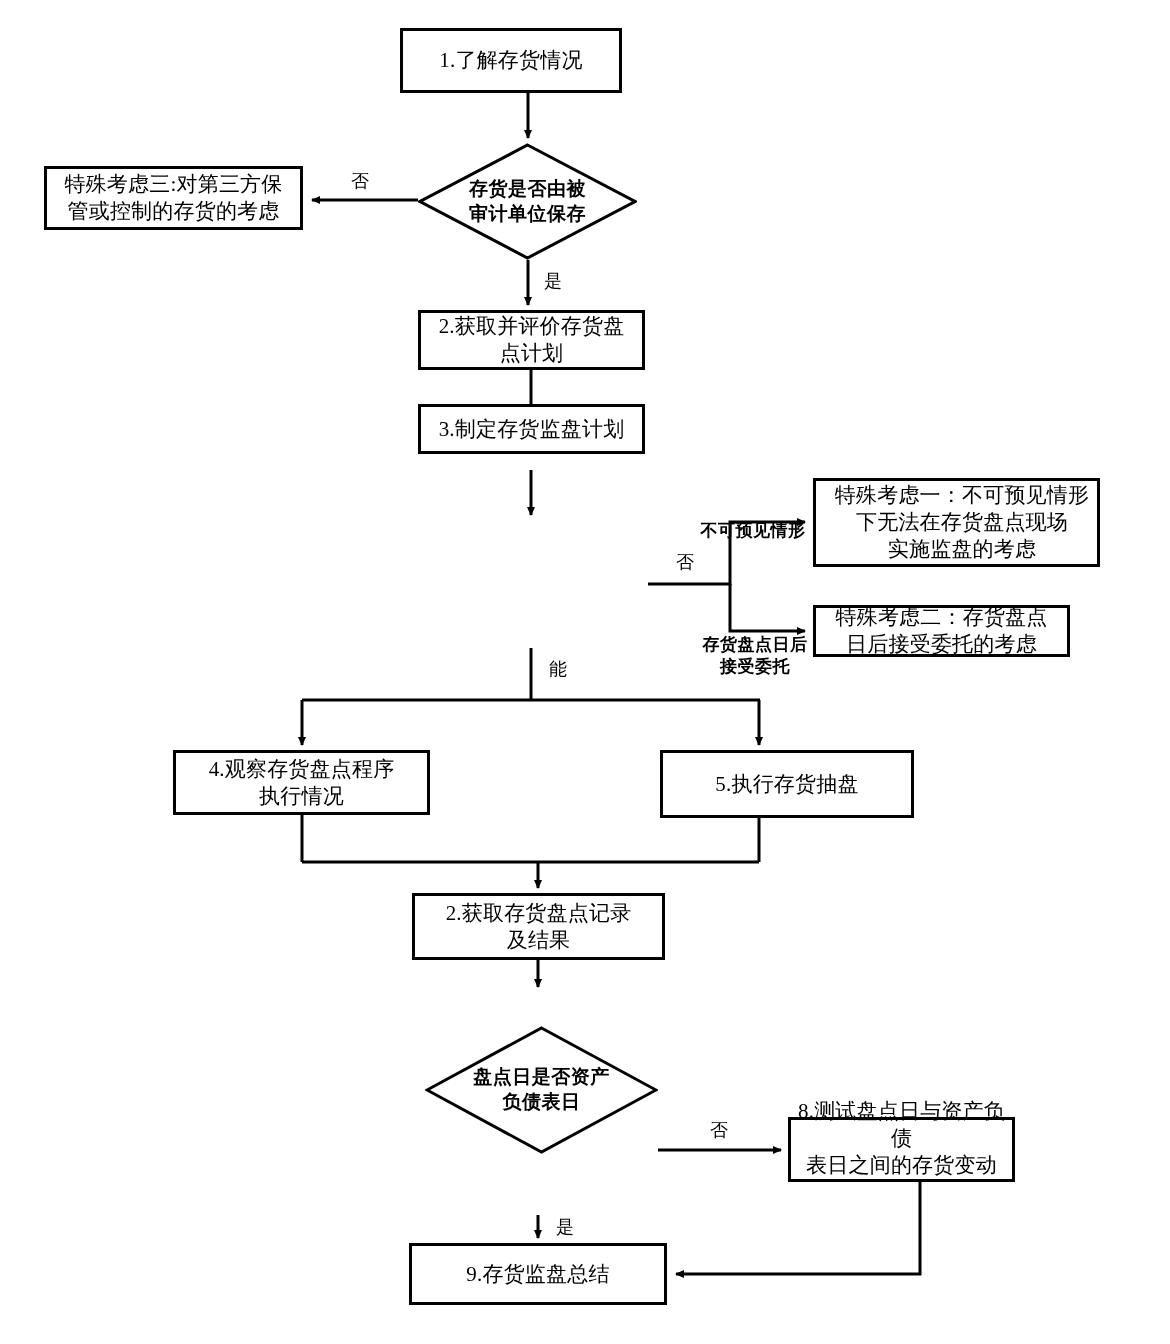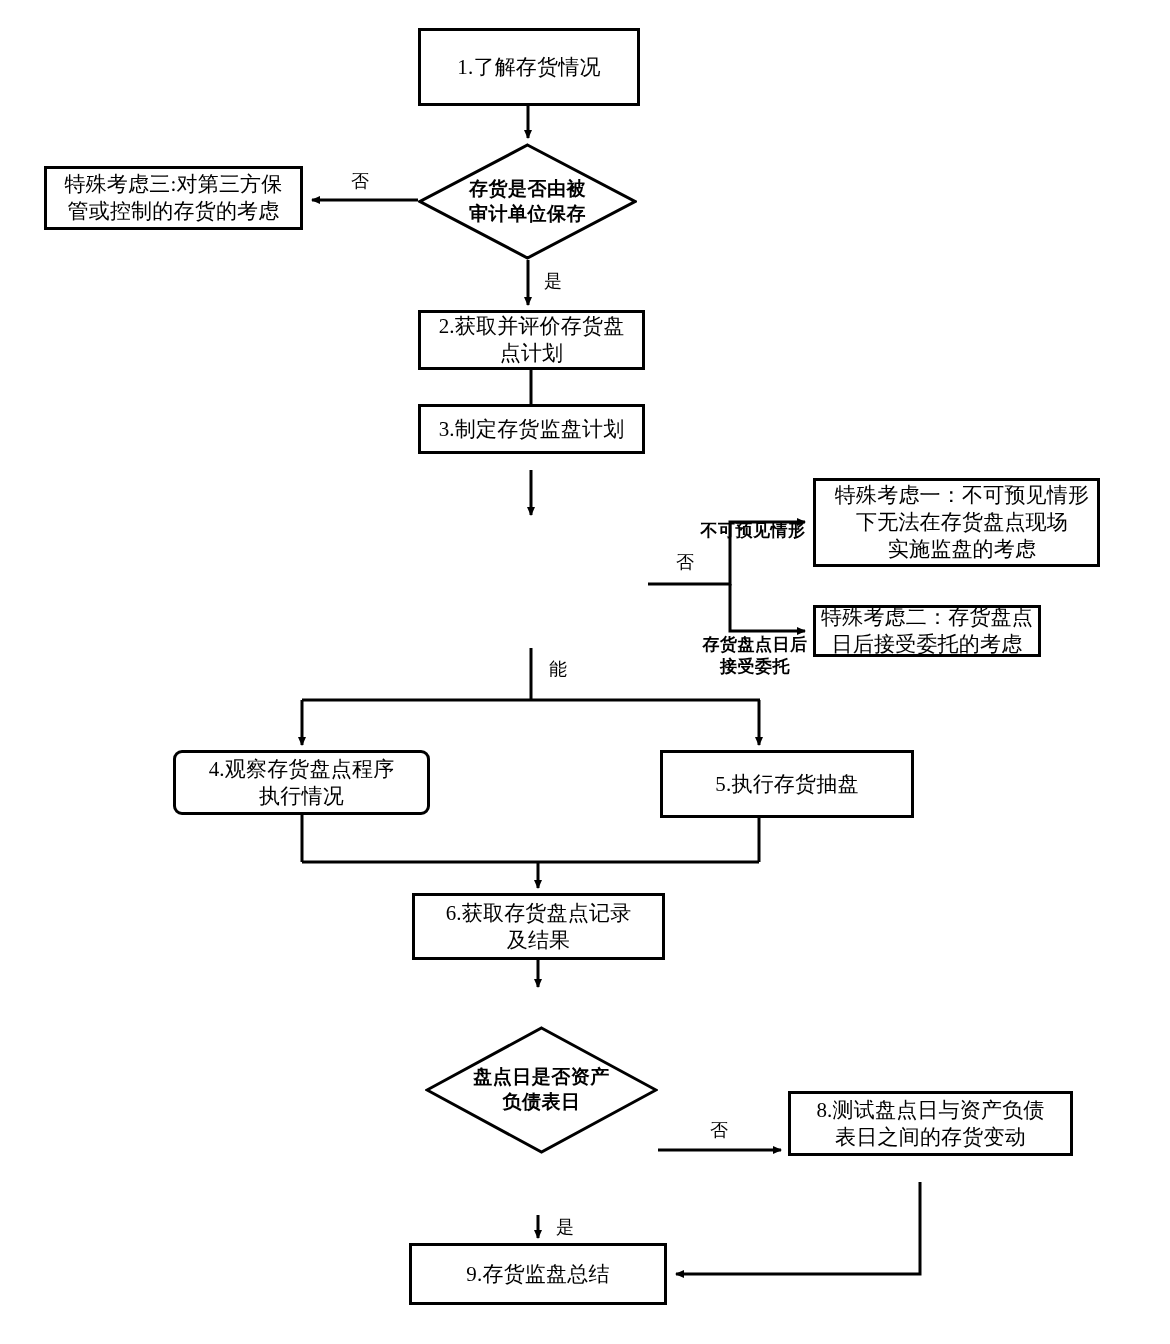--- a/index.html
+++ b/index.html
@@ -116,21 +116,21 @@
       <line x1="538" y1="1058" x2="538" y2="1082" marker-end="url(#arrow)"></line>
 
       <line x1="658" y1="1150" x2="781" y2="1150" marker-end="url(#arrow)"></line>
 
       <line x1="538" y1="1215" x2="538" y2="1238" marker-end="url(#arrow)"></line>
 
       <polyline points="920,1182 920,1274 676,1274" marker-end="url(#arrow)"></polyline>
     </g>
   </svg>
 
-  <div class="node boxnode" style="left:418px; top:28px; width:222px; height:78px;justify-content:center;">
+  <div class="node boxnode" style="left:400px; top:28px; width:222px; height:65px;justify-content:center;">
     <span class="txt">1.了解存货情况</span>
   </div>
 
   <div class="node diamond" style="left:418px; top:143px; width:219px; height:117px;">
     <svg width="219" height="117" viewBox="0 0 219 117" xmlns="http://www.w3.org/2000/svg">
       <polygon points="109.5,2 217,58.5 109.5,115 2,58.5" fill="#ffffff" stroke="#000000" stroke-width="3"></polygon>
     </svg>
     <span class="txt">存货是否由被
 审计单位保存</span>
   </div>
@@ -149,49 +149,49 @@
     <span class="txt">3.制定存货监盘计划</span>
   </div>
 
 
   <div class="node boxnode" style="left:813px; top:478px; width:287px; height:89px;padding-left:11px;">
     <span class="txt">特殊考虑一：不可预见情形
 下无法在存货盘点现场
 实施监盘的考虑</span>
   </div>
 
-  <div class="node boxnode" style="left:813px; top:605px; width:228px; height:52px;">
+  <div class="node boxnode" style="left:813px; top:605px; width:257px; height:52px;">
     <span class="txt">特殊考虑二：存货盘点
 日后接受委托的考虑</span>
   </div>
 
-  <div class="node boxnode" style="left:173px; top:750px; width:257px; height:65px;border-radius:9px;">
+  <div class="node boxnode" style="left:173px; top:750px; width:257px; height:65px;">
     <span class="txt">4.观察存货盘点程序
 执行情况</span>
   </div>
 
   <div class="node boxnode" style="left:632px; top:750px; width:254px; height:68px;margin-left:28px;">
     <span class="txt">5.执行存货抽盘</span>
   </div>
 
   <div class="node boxnode" style="left:412px; top:893px; width:253px; height:67px;">
-    <span class="txt">6.获取存货盘点记录
+    <span class="txt">2.获取存货盘点记录
 及结果</span>
   </div>
 
 
   <div class="node diamond" style="left:425px; top:1026px; width:233px; height:128px;">
     <svg width="233" height="128" viewBox="0 0 233 128" xmlns="http://www.w3.org/2000/svg">
       <polygon points="116.5,2 231,64 116.5,126 2,64" fill="#ffffff" stroke="#000000" stroke-width="3"></polygon>
     </svg>
     <span class="txt">盘点日是否资产
 负债表日</span>
   </div>
 
-  <div class="node boxnode" style="left:788px; top:1091px; width:285px; height:65px;">
+  <div class="node boxnode" style="left:788px; top:1117px; width:227px; height:65px;align-items:flex-end;">
     <span class="txt">8.测试盘点日与资产负债
 表日之间的存货变动</span>
   </div>
 
   <div class="node boxnode" style="left:409px; top:1243px; width:258px; height:62px;">
     <span class="txt">9.存货监盘总结</span>
   </div>
 
   <div class="edgelabel" style="left:348px; top:170px; width:24px;">否</div>
 

